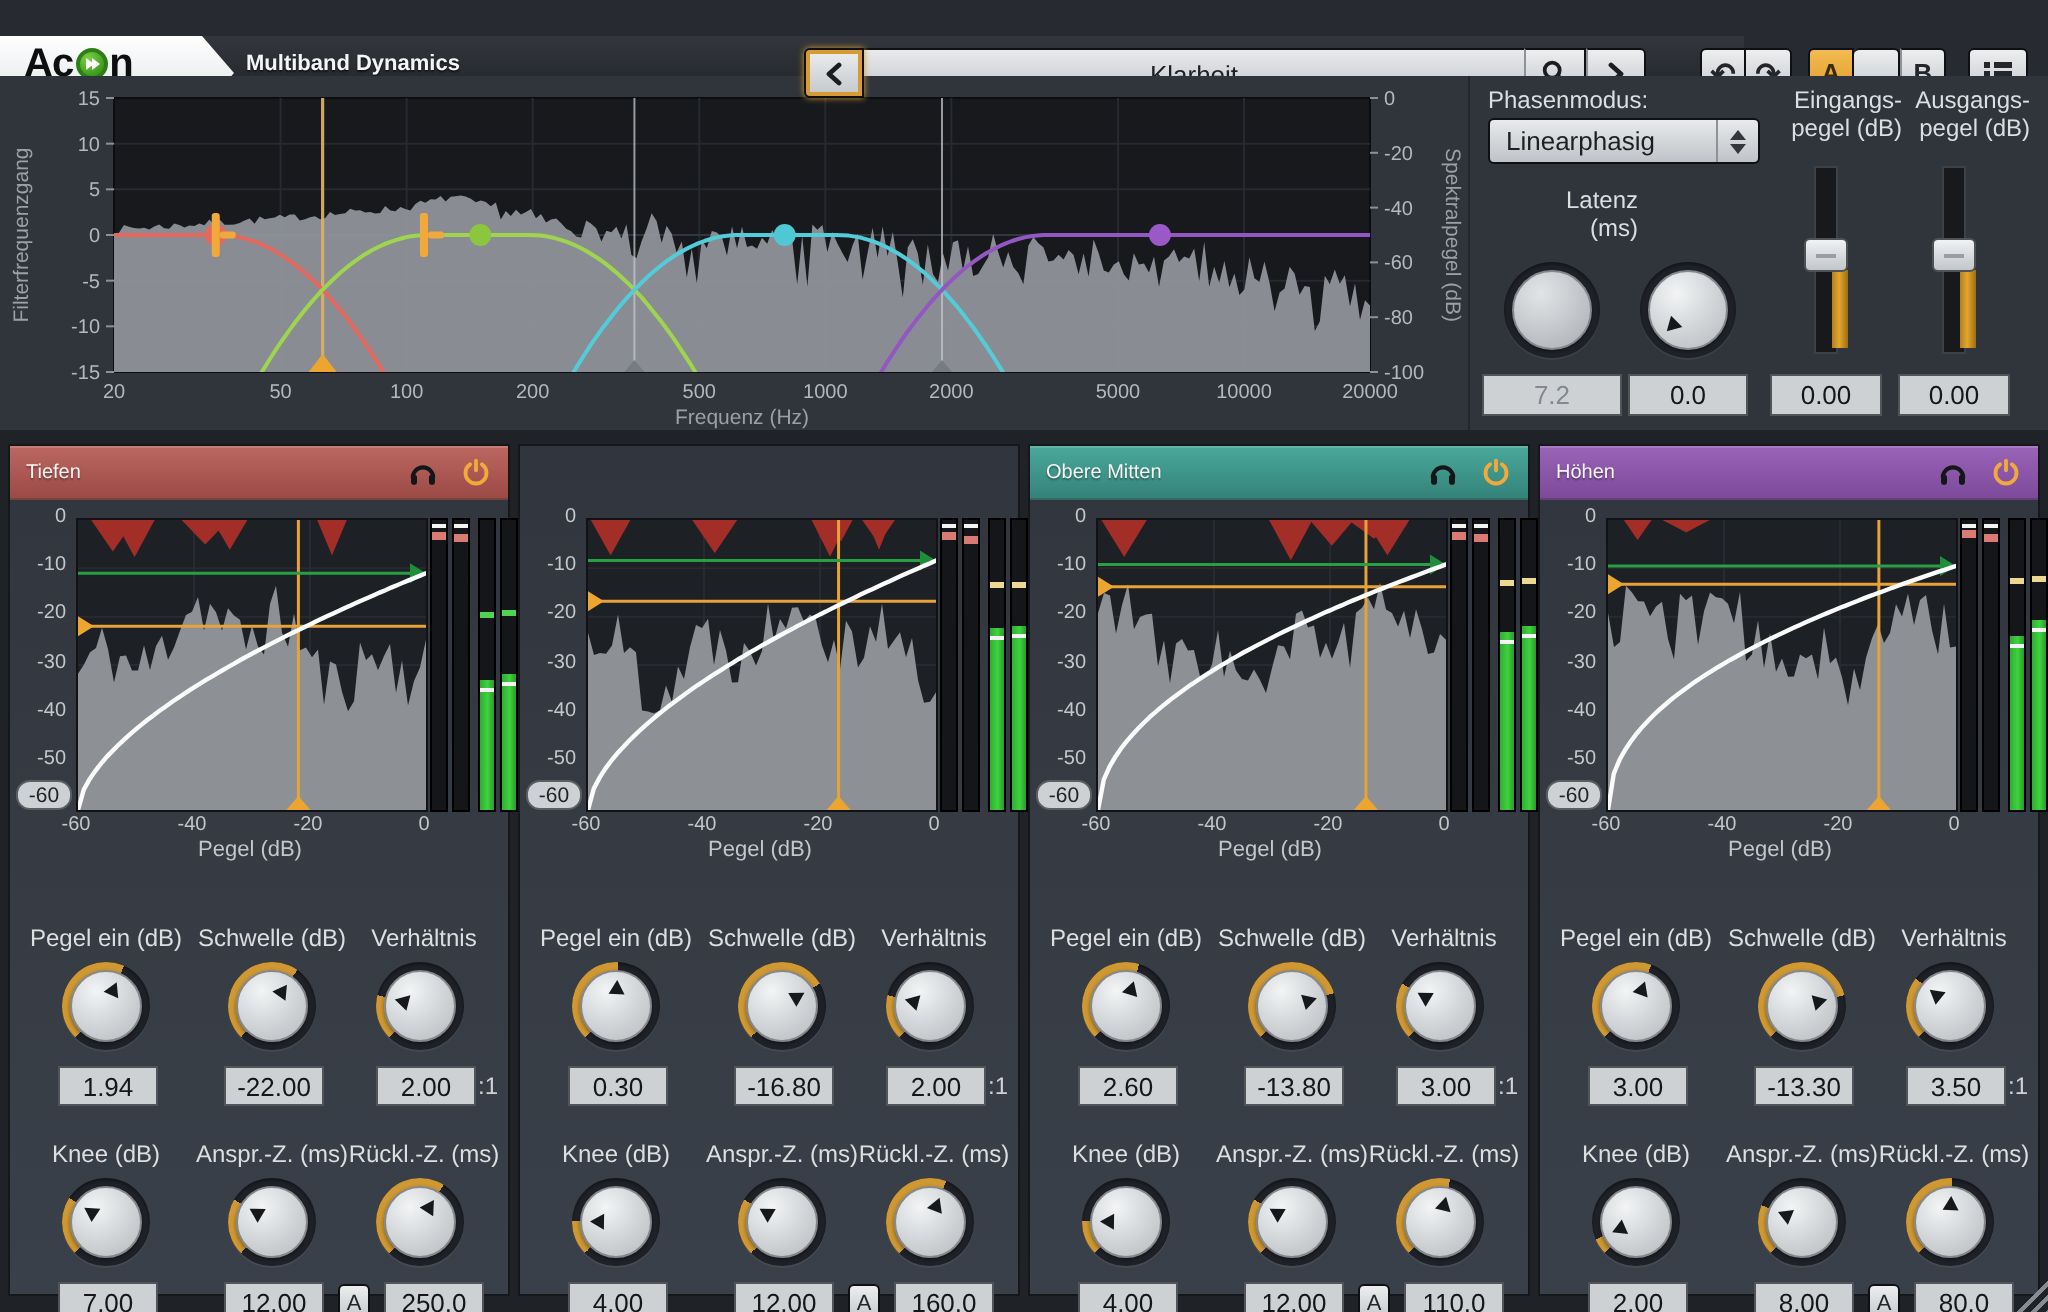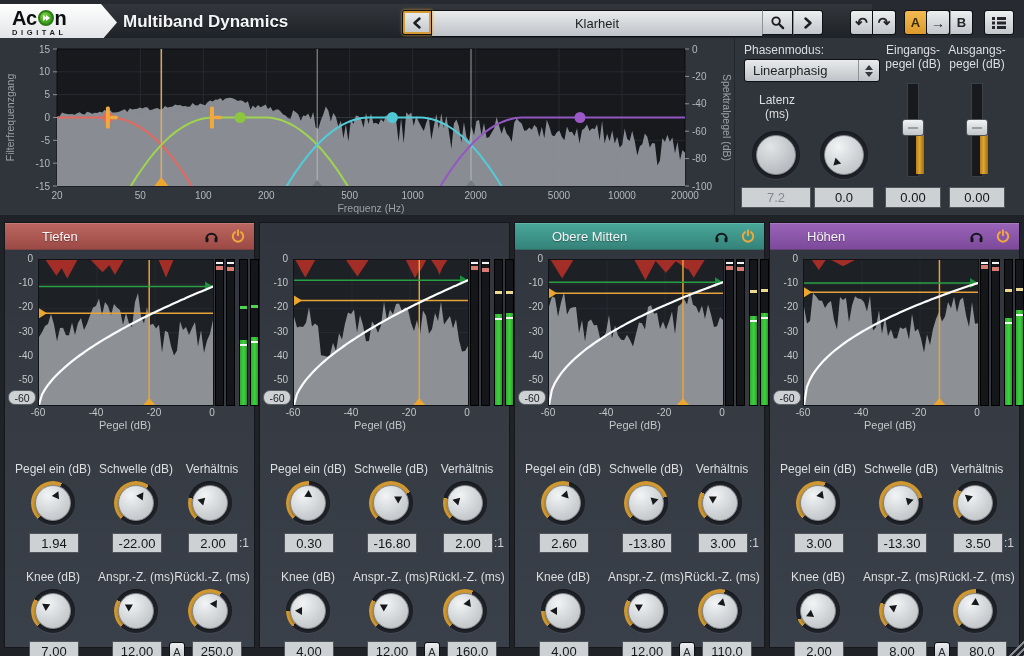--- a/index.html
+++ b/index.html
@@ -2,33 +2,33 @@
 <html><head>
 <meta charset="utf-8">
 <style>
   html,body{margin:0;padding:0;}
   body{
     width:1024px;height:656px;position:relative;overflow:hidden;
     background:#272b31;font-family:"Liberation Sans",sans-serif;
     -webkit-font-smoothing:antialiased;user-select:none;
   }
   
-  .titlebar{position:absolute;left:0;top:4px;width:872px;height:37px;
+  .titlebar{position:absolute;left:0;top:18px;width:872px;height:37px;
     background:linear-gradient(#33373d,#1d2024);border-bottom:1px solid #0a0b0c;}
   .logo-flag{position:absolute;left:0;top:0;width:117px;height:37px;
     background:linear-gradient(#ffffff,#dfe2e5);
     clip-path:polygon(0 0,101px 0,117px 18.5px,101px 37px,0 37px);
     display:flex;flex-direction:column;justify-content:center;padding-left:12px;box-sizing:border-box;}
   .logo-acon{display:flex;align-items:center;font-weight:800;font-size:20px;line-height:18px;color:#0d0e10;letter-spacing:-.5px;}
   .logo-o{width:16px;height:16px;border-radius:50%;margin:0 1px;
     background:radial-gradient(circle at 35% 30%,#7ed348,#3c9c1e 70%);
     border:2px solid #2e7d17;box-sizing:border-box;display:flex;align-items:center;justify-content:center;}
   .logo-o .tri{width:0;height:0;border-top:3px solid transparent;border-bottom:3px solid transparent;border-left:4px solid #fff;margin-left:1px;}
   .logo-digital{font-size:7.5px;font-weight:700;letter-spacing:3.6px;color:#1a1c1f;margin-top:1px;}
-  .app-title{position:absolute;left:123px;top:8px;font-size:17px;font-weight:700;color:#f4f5f6;text-shadow:0 1px 1px rgba(0,0,0,.6);}
+  .app-title{position:absolute;left:123px;top:8px;font-size:11px;font-weight:700;color:#f4f5f6;text-shadow:0 1px 1px rgba(0,0,0,.6);}
   .tb-btn{background:linear-gradient(#eceeef,#c3c7cb);border:1px solid #0e1013;border-radius:3px;
     display:flex;align-items:center;justify-content:center;color:#232528;box-sizing:border-box;}
   .preset-group{position:absolute;left:402px;top:6px;width:421px;height:25px;display:flex;}
   .preset-prev{width:30px;height:25px;border-radius:3px 0 0 3px;box-shadow:0 0 0 2px #d89a33 inset, 0 0 3px #d89a33;z-index:2;}
   .preset-display{flex:1;height:25px;background:linear-gradient(#e8eaec,#bfc3c7);border-top:1px solid #0e1013;border-bottom:1px solid #0e1013;
     display:flex;align-items:center;justify-content:center;font-size:13px;color:#1d1f22;}
   .preset-search{width:31px;height:25px;border-radius:0;border-left:1px solid #8e9297;}
   .preset-next{width:30px;height:25px;border-radius:0 3px 3px 0;border-left:1px solid #8e9297;}
   .undoredo{position:absolute;left:850px;top:6px;width:46px;height:25px;display:flex;}
   .btn-undo{width:23px;height:25px;border-radius:3px 0 0 3px;font-size:15px;font-weight:700;}
@@ -36,21 +36,21 @@
   .ab-group{position:absolute;left:904px;top:6px;height:25px;display:flex;}
   .ab-a{width:23px;height:25px;border-radius:3px 0 0 3px;font-weight:700;font-size:13px;
     background:linear-gradient(#f3bb50,#dd9a2d);color:#3a2c08;}
   .ab-arrow{width:23px;height:25px;border-left:none;font-weight:700;font-size:14px;}
   .ab-b{width:23px;height:25px;border-radius:0 3px 3px 0;border-left:1px solid #8e9297;font-weight:700;font-size:13px;}
   .menu-btn{position:absolute;left:984px;top:6px;width:30px;height:25px;border-radius:3px;}
   
   .topsec{position:absolute;left:0;top:38px;width:1024px;height:177px;background:#30353c;}
   .spectrum-wrap{position:absolute;left:0;top:0;width:734px;height:177px;}
   .master{position:absolute;left:734px;top:0;width:290px;height:177px;border-left:1px solid #23262b;box-sizing:border-box;}
-  .m-label{position:absolute;font-size:12px;color:#dcdee0;text-align:center;line-height:14px;}
+  .m-label{position:absolute;font-size:12px;color:#dcdee0;text-align:right;line-height:14px;}
   .m-select{position:absolute;left:9px;top:21px;width:136px;height:23px;background:linear-gradient(#e8eaec,#bfc3c7);
     border:1px solid #0e1013;border-radius:3px;display:flex;align-items:center;box-sizing:border-box;}
   .m-select .sel-text{flex:1;padding-left:8px;font-size:13px;color:#1d1f22;}
   .dd-arrows{width:20px;height:100%;border-left:1px solid #8e9297;display:flex;flex-direction:column;align-items:center;justify-content:center;gap:2px;}
   .dd-arrows .up{width:0;height:0;border-left:4px solid transparent;border-right:4px solid transparent;border-bottom:5px solid #34373b;}
   .dd-arrows .down{width:0;height:0;border-left:4px solid transparent;border-right:4px solid transparent;border-top:5px solid #34373b;}
   
   .knob{position:absolute;border-radius:50%;background:#202329;box-shadow:0 1px 2px rgba(0,0,0,.5) inset,0 1px 0 rgba(255,255,255,.06);}
   .knob .karc{position:absolute;inset:0;border-radius:50%;}
   .knob .kface{position:absolute;inset:4px;border-radius:50%;
@@ -69,21 +69,21 @@
   .vfill{position:absolute;left:8px;width:8px;background:linear-gradient(90deg,#b57e1e,#e3a62e 45%,#9c6c16);}
   .vhandle{position:absolute;left:1px;width:22px;height:17px;border-radius:3px;border:1px solid #4e5358;box-sizing:border-box;
     background:linear-gradient(#f0f2f3,#c2c6ca);}
   .vhandle::after{content:"";position:absolute;left:5px;right:5px;top:7px;height:2px;background:#9a9ea3;}
   
   .bands-row{position:absolute;left:0;top:215px;width:1024px;height:441px;background:#1f2227;
     display:flex;gap:4px;padding:7px 4px 8px 4px;box-sizing:border-box;}
   .band{flex:1;position:relative;background:linear-gradient(#31363e,#3a4049);border:1px solid #15171b;box-sizing:border-box;}
   .band-header{position:absolute;left:0;top:0;right:0;height:26px;display:flex;align-items:center;
     border-bottom:1px solid rgba(0,0,0,.35);box-shadow:0 1px 0 rgba(255,255,255,.15) inset;}
-  .band-title{font-size:13px;color:#f5f5f5;padding-left:8px;text-shadow:0 1px 1px rgba(0,0,0,.35);margin-left:29px;}
+  .band-title{font-size:10px;color:#f5f5f5;padding-left:8px;text-shadow:0 1px 1px rgba(0,0,0,.35);}
   .hdr-icons{margin-left:auto;display:flex;align-items:center;gap:12px;padding-right:9px;}
   .graph-area{position:absolute;left:0;top:26px;right:0;height:205px;}
   .ylab{position:absolute;width:26px;text-align:right;font-size:10px;color:#c3c7ca;}
   .badge60{position:absolute;left:3px;top:141px;width:28px;height:15px;border-radius:7px;background:#cdd1d4;
     border:1px solid #5a5f64;font-size:10.5px;color:#212326;display:flex;align-items:center;justify-content:center;box-sizing:border-box;}
   .bplot{position:absolute;left:33px;top:10px;background:#1d2025;border:1px solid #101215;box-sizing:content-box;}
   .xlab{position:absolute;font-size:10px;color:#c3c7ca;transform:translateX(-50%);top:158px;}
   .xaxis-title{position:absolute;left:33px;width:174px;top:170px;text-align:center;font-size:11px;color:#c3c7ca;}
   .meters{position:absolute;left:210px;top:10px;height:147px;display:flex;}
   .meter{position:relative;width:7px;height:145px;background:#141619;border:1px solid #000;box-sizing:content-box;overflow:hidden;}

